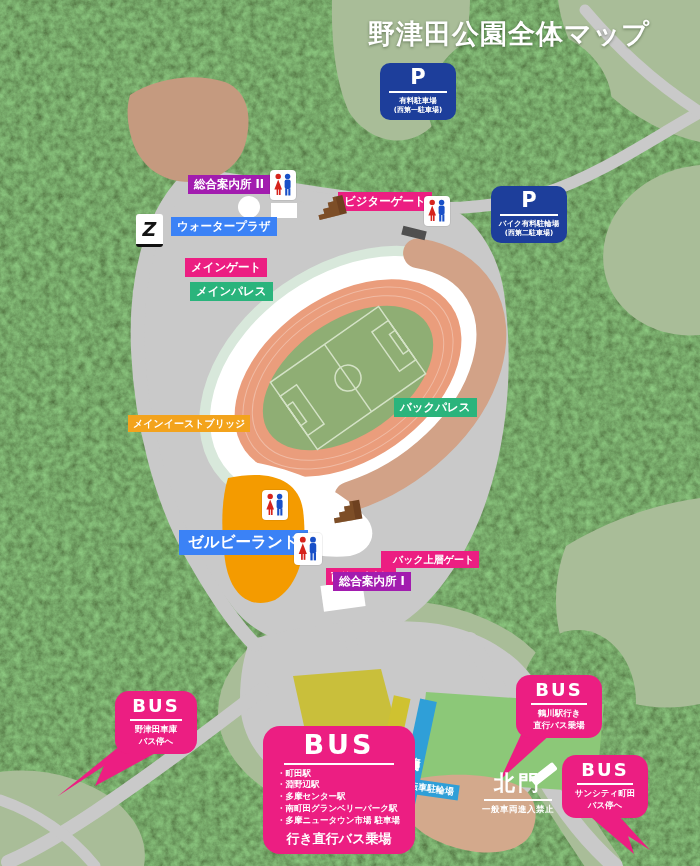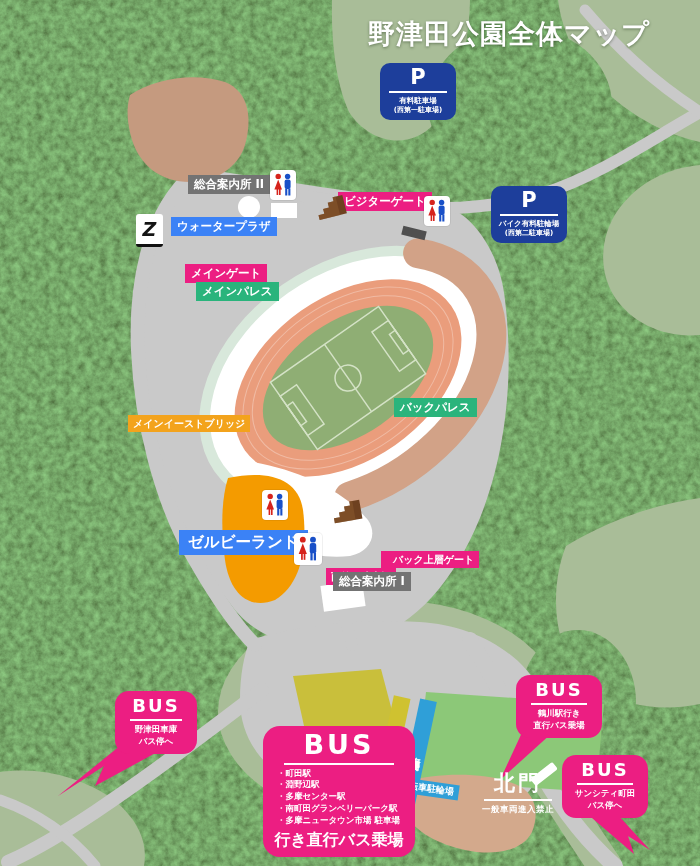--- a/index.html
+++ b/index.html
@@ -5,21 +5,21 @@
   html,body{margin:0;padding:0;background:#222;}
   #map{position:relative;width:700px;height:866px;overflow:hidden;background:#3c5a28;
        font-family:"DejaVu Sans","Liberation Sans",sans-serif;}
   #map svg.base{position:absolute;left:0;top:0;}
   .title{position:absolute;left:368px;top:16px;color:#fff;font-weight:bold;font-size:27px;
          letter-spacing:1px;white-space:nowrap;text-shadow:0 1px 3px rgba(15,35,8,.45);}
   .lbl{position:absolute;font-weight:bold;color:#fff;white-space:nowrap;padding:3px 6px;
        font-size:11.5px;line-height:1.1;}
   .lbl.sm{font-size:10px;padding:3px 5px;margin-top:44px;}
   .lbl.lg{font-size:15.5px;padding:4px 9px;}
-  .pink{background:#ec1e82}.blue{background:#737373}.cyan{background:#3b82f6}
+  .pink{background:#ec1e82}.blue{background:#a21caf}.cyan{background:#3b82f6}
   .green{background:#2ab47c}.orange{background:#f3a31c}
   .pbadge{position:absolute;width:72px;background:#1d3e9b;border-radius:10px;color:#fff;
           text-align:center;padding:4px 2px 5px;}
   .pbadge .psym{font-size:21px;font-weight:bold;line-height:1;}
   .pbadge .pdiv{height:2px;background:#fff;margin:3px 7px 3px;}
   .pbadge .pl1{font-size:7.5px;font-weight:bold;line-height:1.3;font-family:Liberation Serif, serif;}
   .pbadge .pl2{font-size:7px;font-weight:bold;line-height:1.3;}
   .wc{position:absolute;width:26px;height:30px;background:#fff;border-radius:4px;
       display:flex;align-items:center;justify-content:center;box-shadow:0 0 0 1px rgba(0,0,0,.06);}
   .stairs{position:absolute;}
@@ -27,21 +27,21 @@
         display:flex;align-items:center;justify-content:center;color:#141414;font-weight:bold;
         font-style:italic;font-size:19px;border-bottom:3px solid #111;}
   .busb{position:absolute;background:#ec1e82;border-radius:14px;color:#fff;text-align:center;padding:5px 4px 6px;}
   .busb .bh{font-weight:bold;font-size:18px;letter-spacing:2px;line-height:1.1;}
   .busb .bdiv{height:2px;background:#fff;margin:3px 11px;}
   .busb .bl{font-size:8.5px;font-weight:bold;line-height:1.4;}
   .busb.terminal{width:140px;left:263px;top:726px;border-radius:17px;padding:4px 6px 6px;}
   .busb.terminal .bh{font-size:27px;letter-spacing:3px;}
   .busb.terminal .bdiv{margin:3px 15px;}
   .busb.terminal .dest{font-size:8.5px;font-weight:bold;text-align:left;line-height:1.38;padding-left:8px;}
-  .busb.terminal .bfoot{font-size:16px;font-weight:bold;margin-top:4px;}
+  .busb.terminal .bfoot{font-size:13px;font-weight:bold;margin-top:4px;}
   .dropoff{position:absolute;left:284px;top:682px;width:108px;color:#e8187d;font-weight:bold;
            text-align:center;font-size:8.5px;line-height:1.35;}
   .vstrip{position:absolute;color:#fff;font-weight:bold;writing-mode:vertical-rl;
           display:flex;align-items:center;justify-content:center;font-size:9.5px;letter-spacing:1px;}
   .taxi{left:383px;top:696px;width:17px;height:103px;background:#cfc230;transform:rotate(12deg);}
   .bike{left:409px;top:699px;width:17px;height:106px;background:#2f9fd8;transform:rotate(12deg);}
   .bikebottom{position:absolute;left:395px;top:781px;background:#2f9fd8;color:#fff;font-weight:bold;
               font-size:9px;padding:1px 5px;transform:rotate(8deg);white-space:nowrap;}
   .ngate{position:absolute;left:474px;top:771px;width:88px;color:#fff;text-align:center;font-weight:bold;}
   .ngate .nlabel{font-size:21px;letter-spacing:3px;line-height:1.2;}
@@ -166,22 +166,22 @@
   <div class="pbadge" style="left:491px;top:186px;">
     <div class="psym">P</div>
     <div class="pdiv"></div>
     <div class="pl1">バイク有料駐輪場</div>
     <div class="pl2">(西第二駐車場)</div>
   </div>
 
   <div class="lbl blue" style="left:188px;top:175px;">総合案内所 II</div>
   <div class="lbl pink" style="left:338px;top:192px;">ビジターゲート</div>
   <div class="lbl cyan" style="left:171px;top:217px;">ウォータープラザ</div>
-  <div class="lbl pink" style="left:185px;top:264px;">メインゲート</div>
-  <div class="lbl green" style="left:196px;top:282px;">メインパレス</div>
+  <div class="lbl pink" style="left:185px;top:258px;">メインゲート</div>
+  <div class="lbl green" style="left:190px;top:282px;">メインパレス</div>
   <div class="lbl orange sm" style="left:128px;top:371px;">メインイーストブリッジ</div>
   <div class="lbl green" style="left:394px;top:398px;">バックパレス</div>
   <div class="lbl pink sm" style="left:381px;top:507px;padding-left:12px;">バック上層ゲート</div>
   <div class="lbl pink sm" style="left:326px;top:524px;">西第一駐車場</div>
   <div class="lbl cyan lg" style="left:179px;top:530px;">ゼルビーランド</div>
   <div class="lbl blue" style="left:333px;top:572px;">総合案内所 I</div>
 
   <div class="wc" style="left:270px;top:170px;">
     <svg width="20" height="24" viewBox="0 0 20 24">
       <circle cx="5.2" cy="3.4" r="2.7" fill="#d6231c"></circle>

